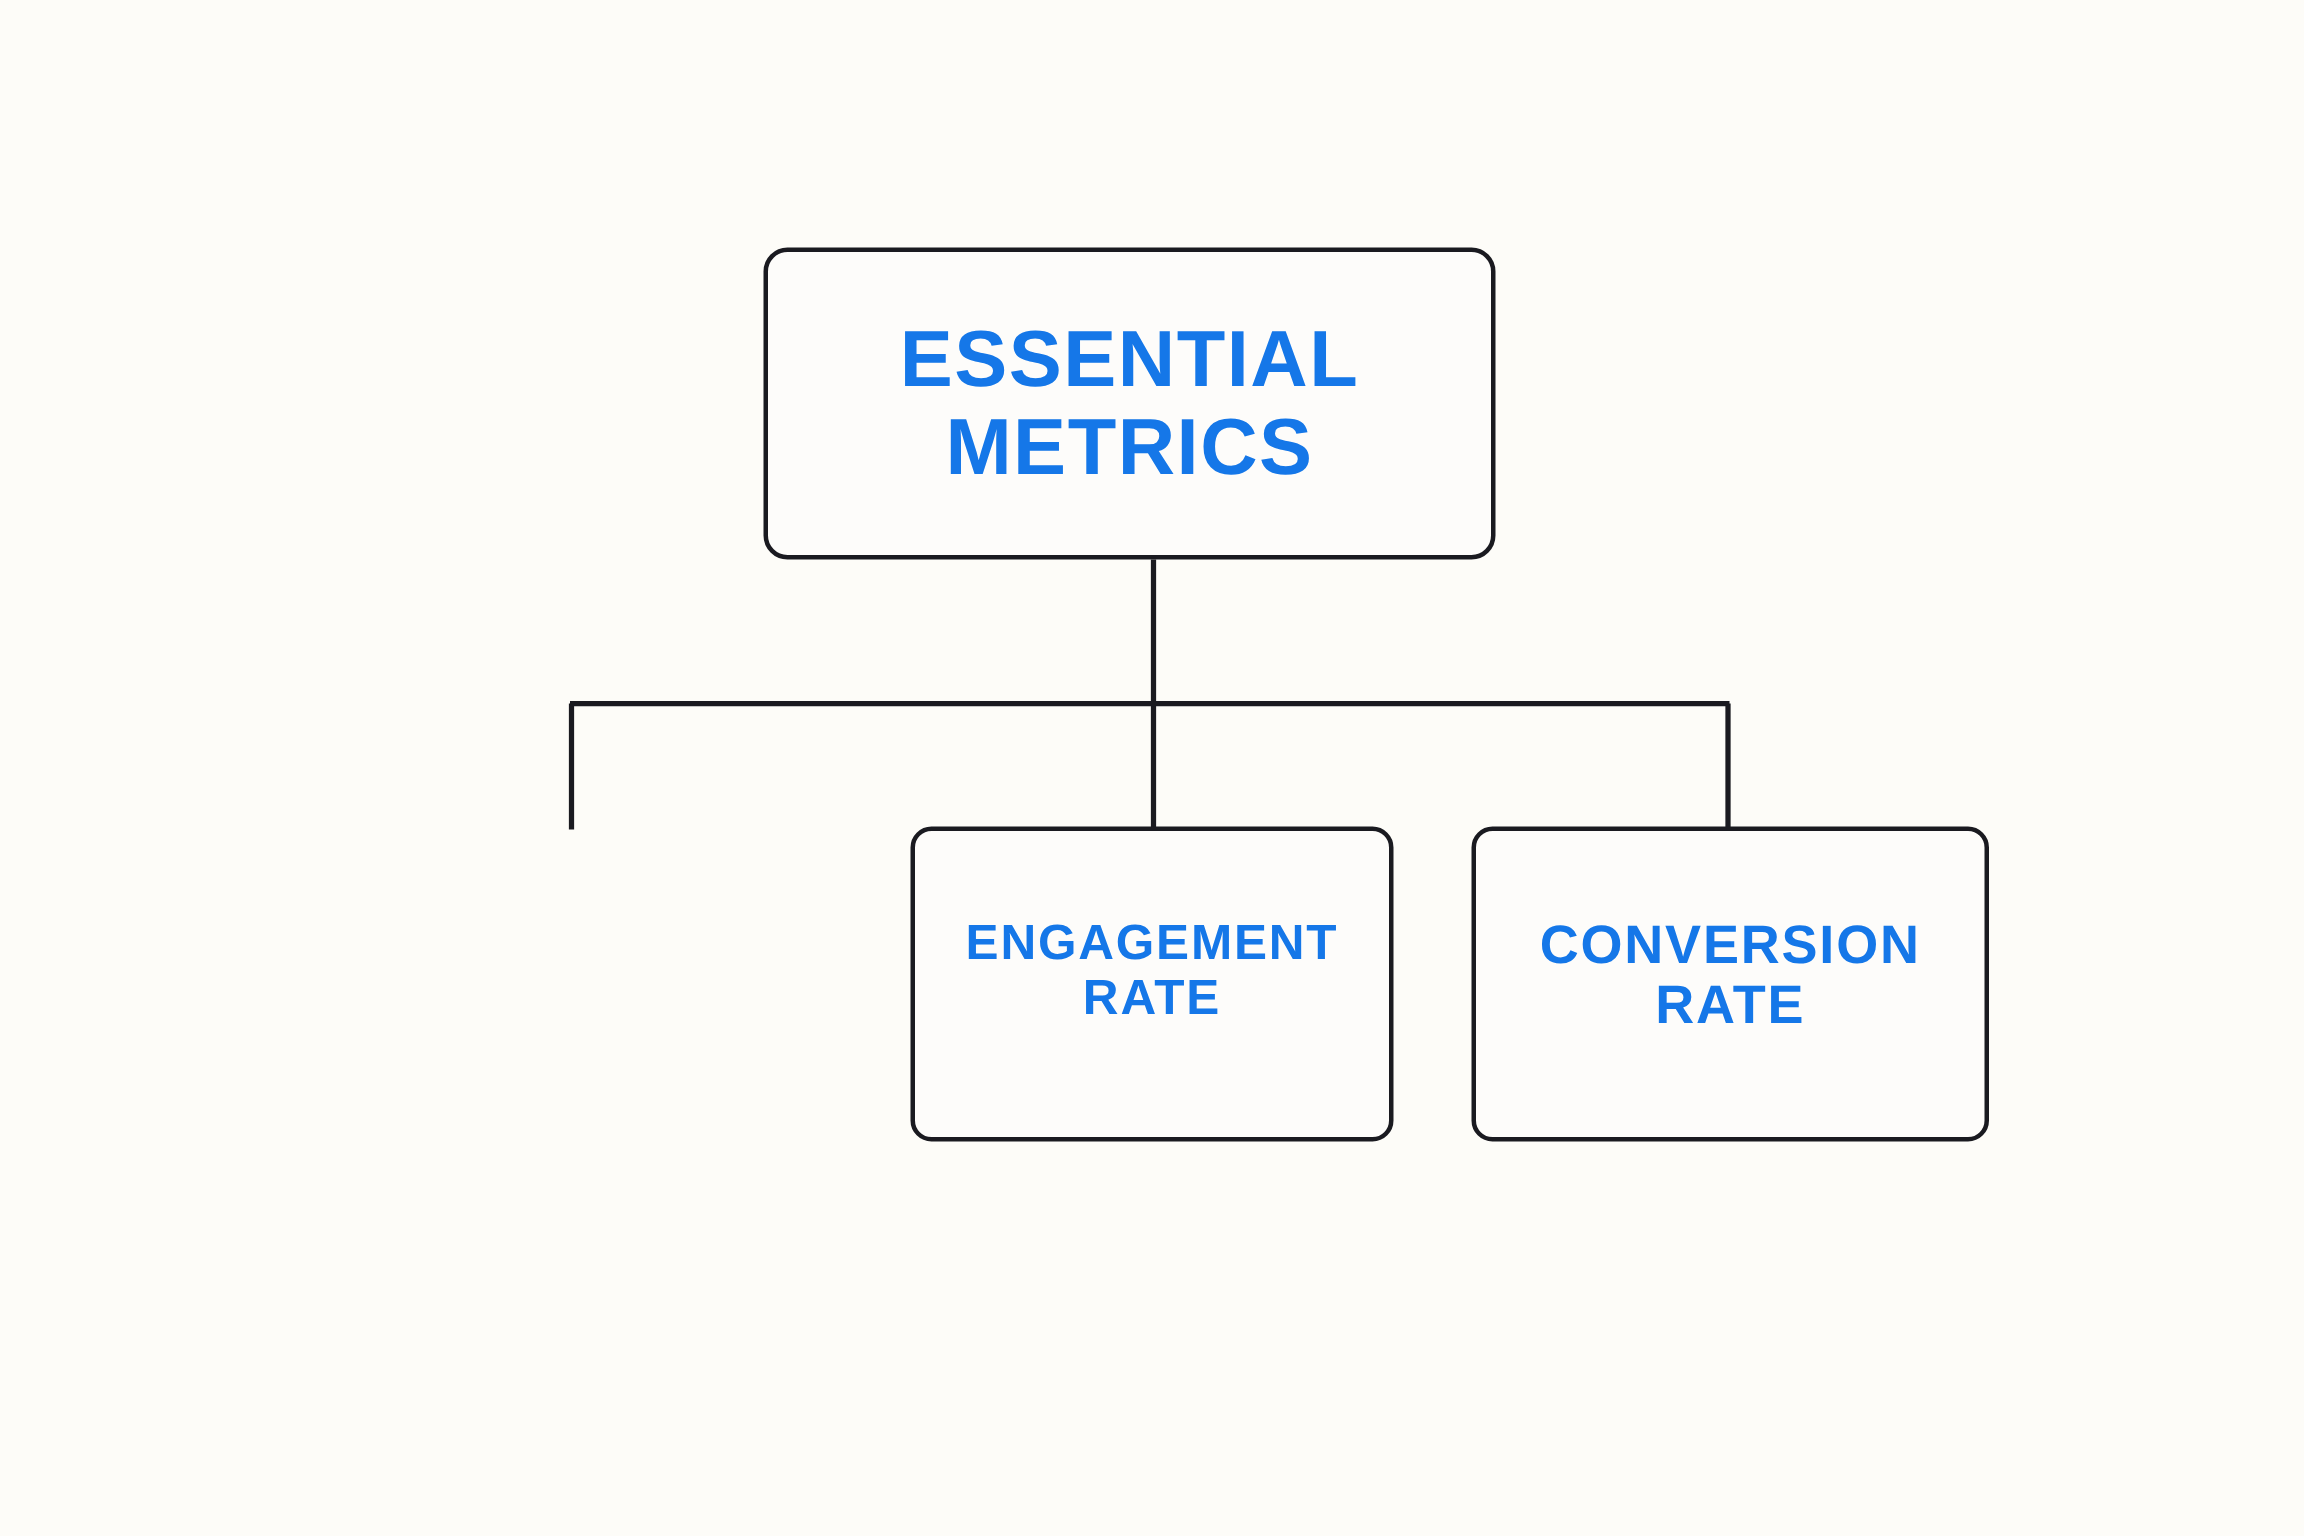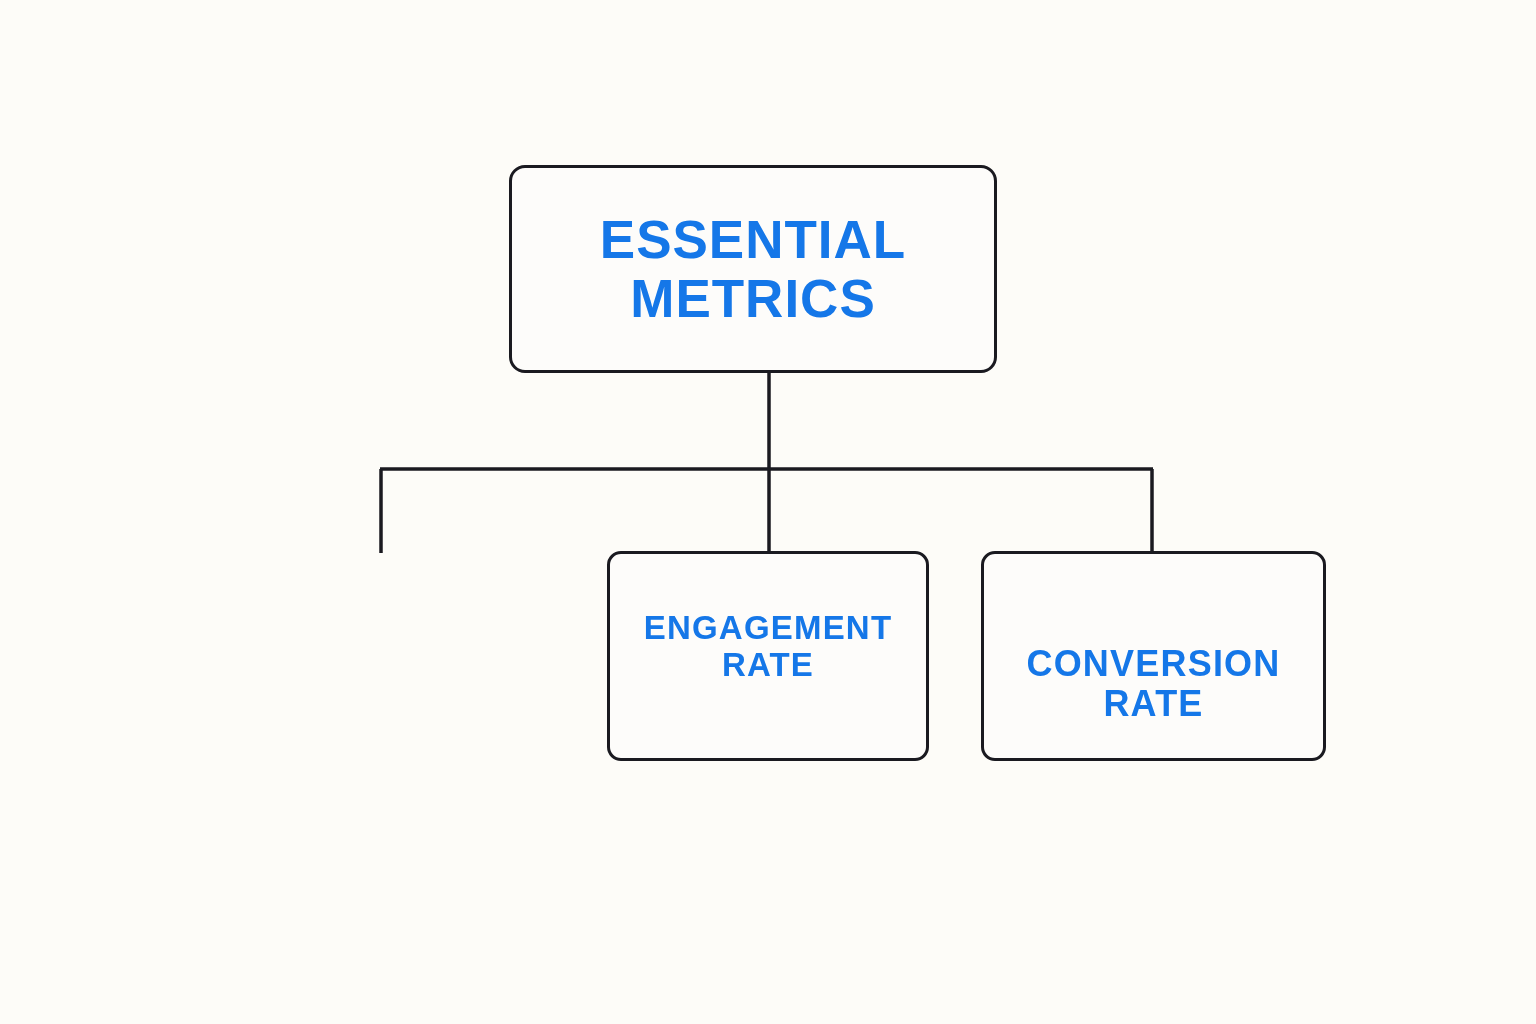--- a/index.html
+++ b/index.html
@@ -90,21 +90,21 @@
     font-size: 33px;
     letter-spacing: 1.2px;
   }
 
   
   #node-conversion {
     left: 981px;
     top: 551px;
     width: 345px;
     height: 210px;
-    align-items: center;
+    align-items: flex-start;
     padding-top: 56px;
   }
   #node-conversion .node-label {
     font-size: 36px;
     letter-spacing: 1.2px;
   }
 </style>
 </head>
 <body>
 

